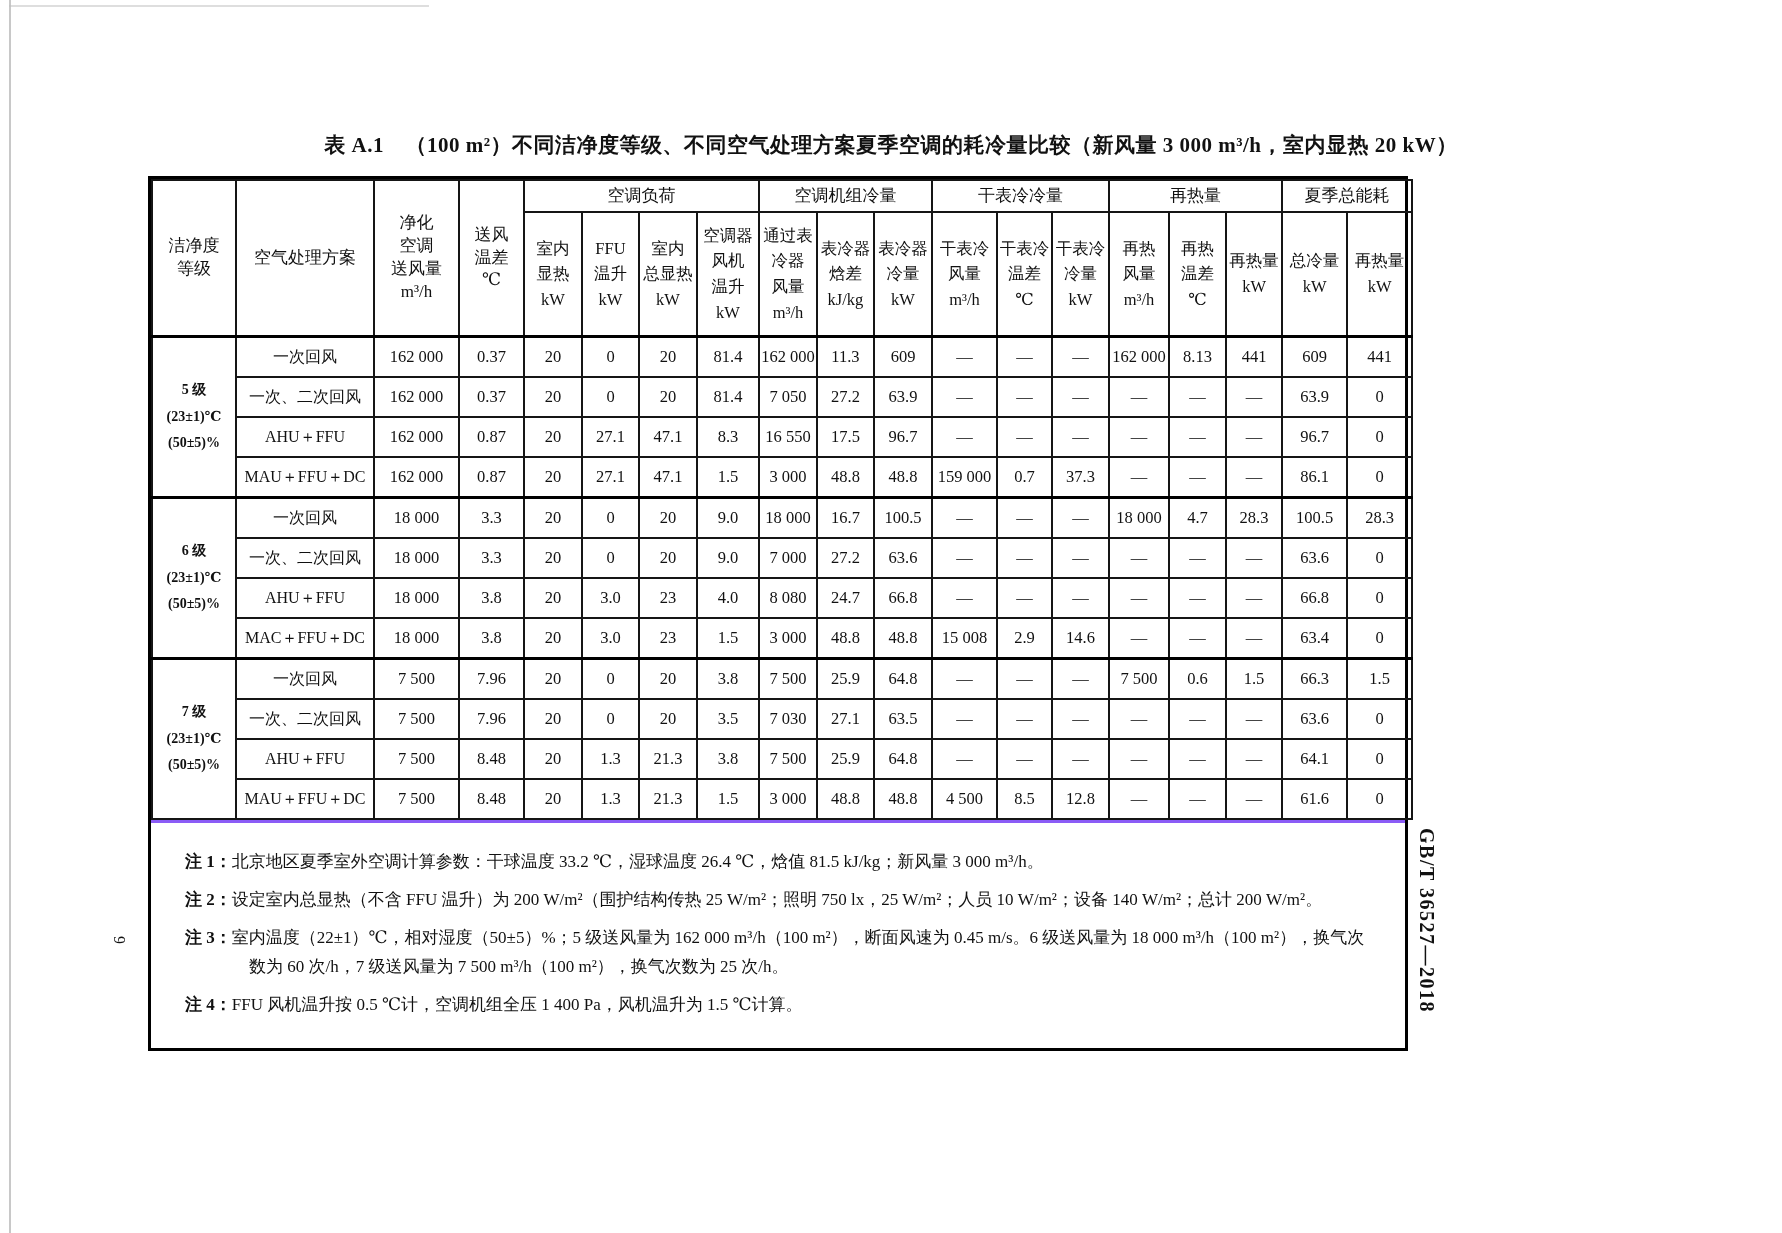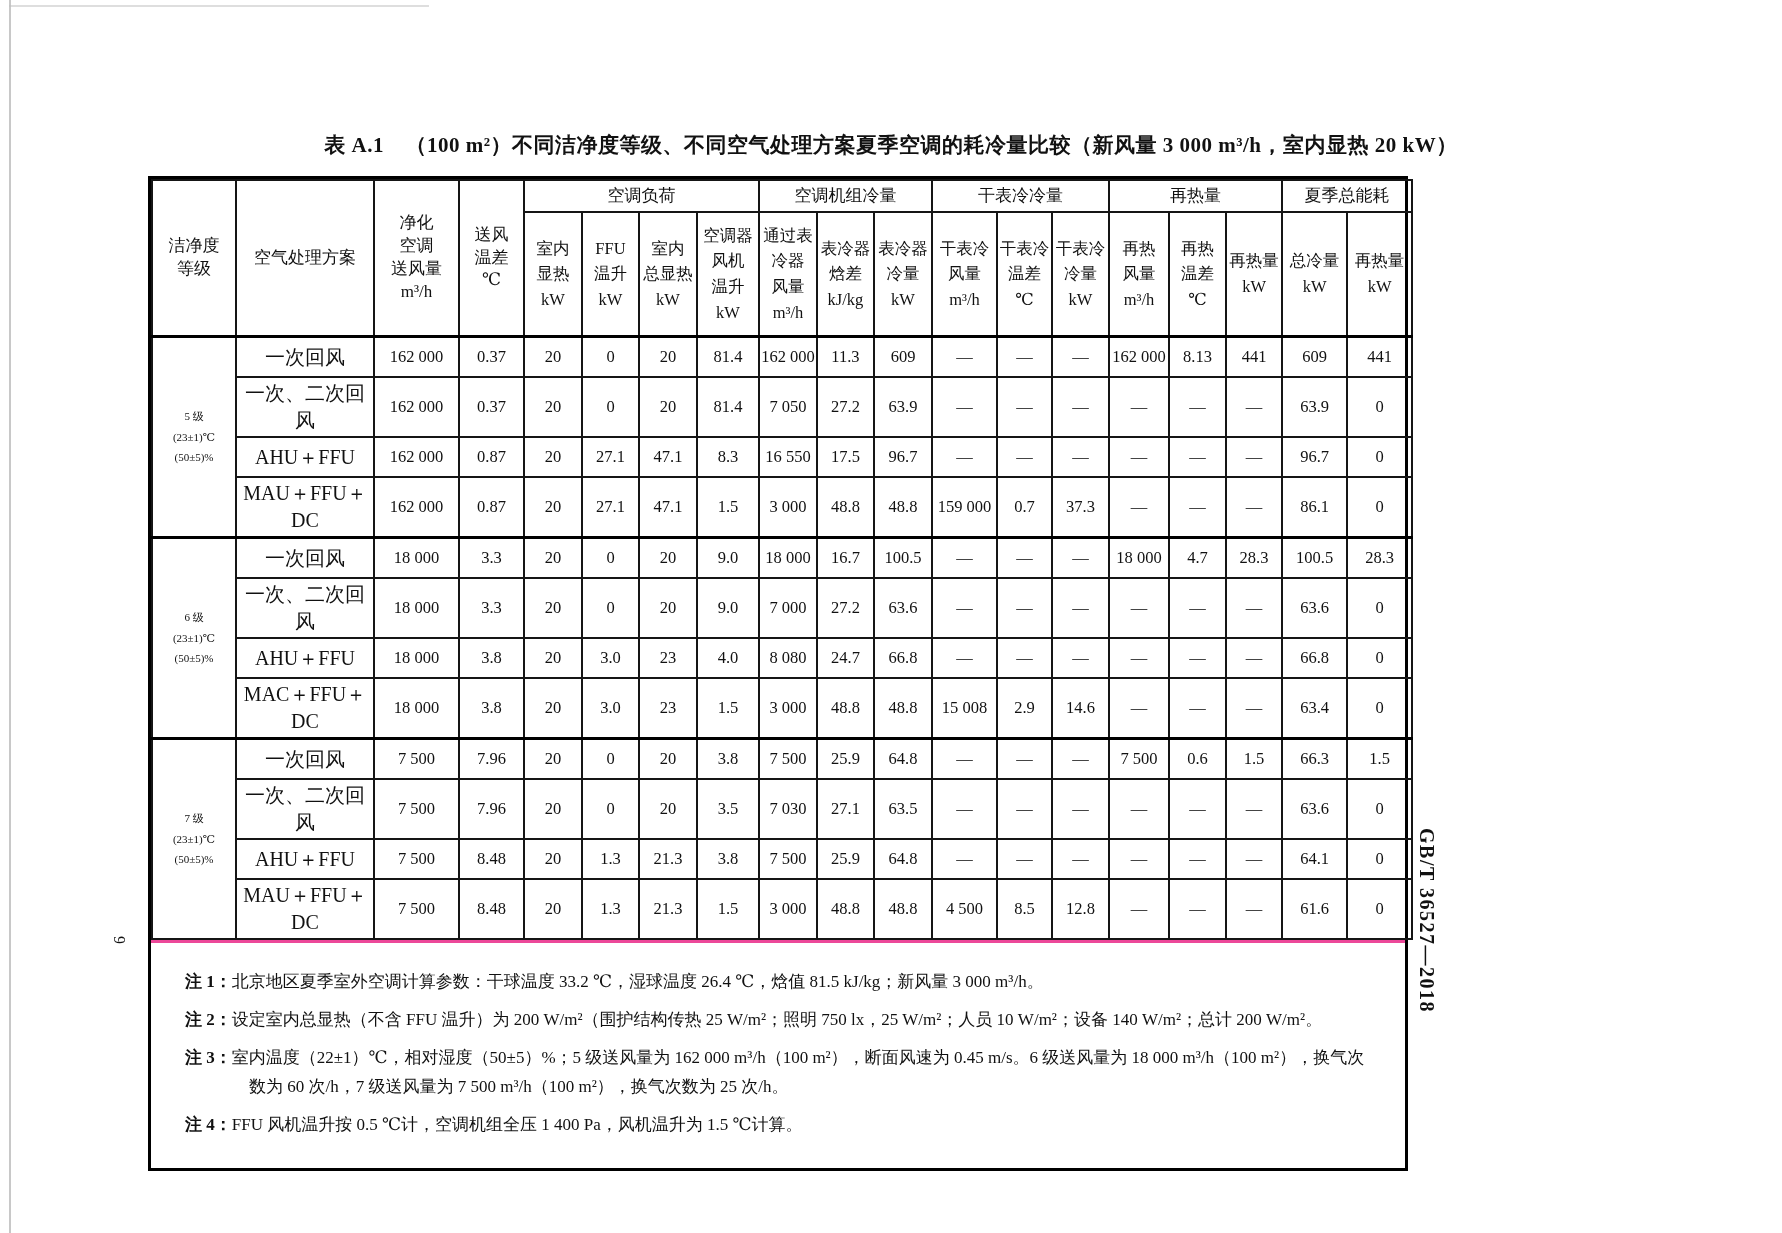--- a/index.html
+++ b/index.html
@@ -34,27 +34,27 @@
     text-align:center;vertical-align:middle;
     font-size:16.5px;line-height:1.35;
     padding:2px 1px;
     font-weight:normal;
     overflow:hidden;
   }
   thead tr.group-row th{height:26px;font-size:17px;}
   thead tr.sub-row th{height:118px;white-space:pre-line;font-size:16.5px;line-height:1.55;}
   thead tr:last-child th{border-bottom:3px solid #000;}
   tbody td{height:34px;}
-  tbody td.scheme-cell{font-size:20px;margin-top:20px;}
-  tbody th.section-level{white-space:pre-line;font-size:11px;line-height:1.9;font-weight:normal;margin-left:34px;}
+  tbody td.scheme-cell{font-size:16px;margin-top:20px;}
+  tbody th.section-level{white-space:pre-line;font-size:14px;line-height:1.9;font-weight:bold;margin-left:34px;}
   tbody tr.section-start td,tbody tr.section-start th{border-top:3px solid #000;}
   td.dash{color:#222;}
 
   .notes{
-    border-top:3px solid #ec4899;
+    border-top:3px solid #8b5cf6;
     padding:16px 28px 20px 34px;
     font-size:17px;
   }
   .note{
     padding-left:64px;text-indent:-64px;
     line-height:1.75;margin:8px 0;
   }
   .note .note-label{font-weight:bold;}
   .side-label{
     position:absolute;left:1415px;top:828px;

